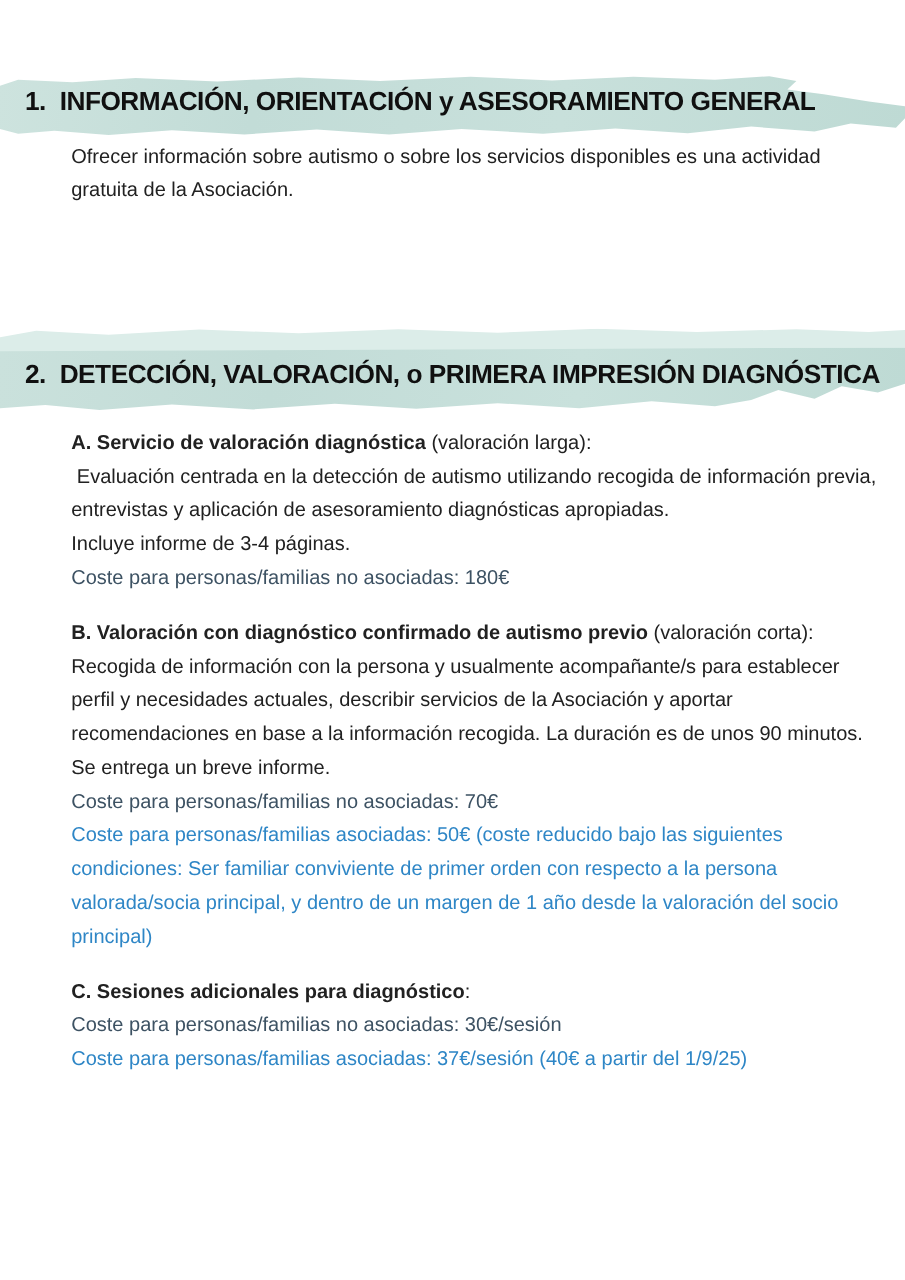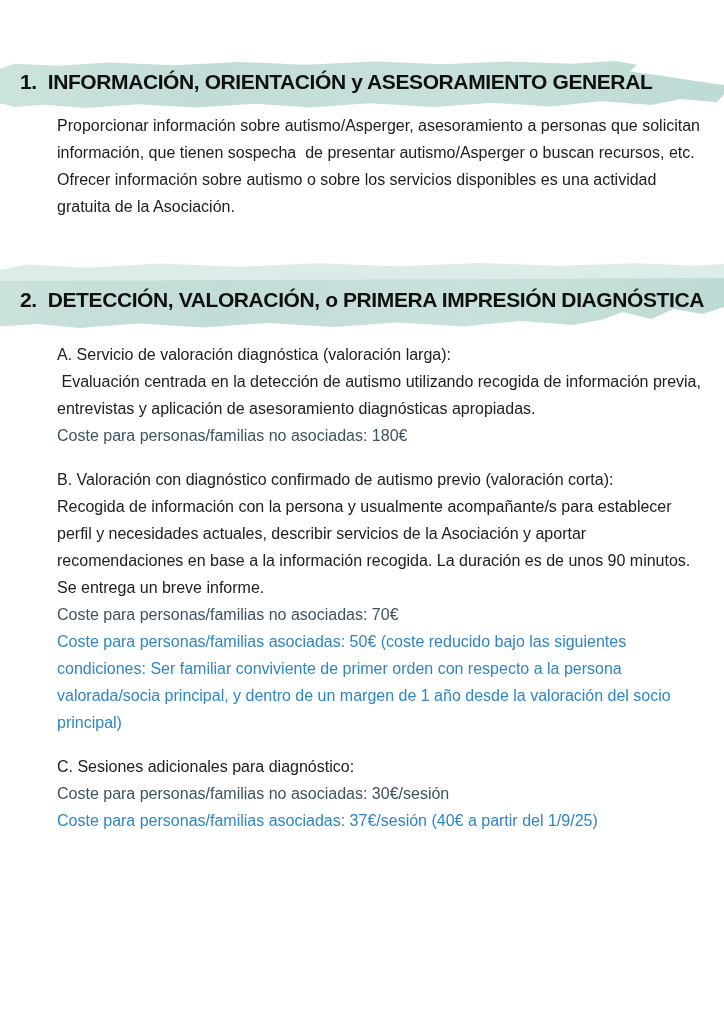--- a/index.html
+++ b/index.html
@@ -53,55 +53,55 @@
     position:absolute;left:57px;top:112px;width:650px;
     font-size:16px;line-height:27px;
   }
   .intro p{margin:0;white-space:pre-wrap;}
   .services{
     position:absolute;left:57px;top:341px;width:650px;
     font-size:16px;line-height:27px;
   }
   .service{margin:0 0 17px 0;}
   .service p{margin:0;white-space:pre-wrap;}
-  .svc-title .b{font-weight:400;}
+  .svc-title .b{font-weight:700;}
   .cost-nonmember{color:var(--cost-nonmember);}
   .cost-member{color:var(--cost-member);}
 </style>
 </head>
 <body>
 
 <div class="page">
 
   <div class="band1">
     <div class="band-title">
       <span class="num">1.</span>
       <span>INFORMACIÓN, ORIENTACIÓN y ASESORAMIENTO GENERAL</span>
     </div>
   </div>
 
   <div class="intro">
-    <p>Proporcionar información sobre autismo/Asperger, asesoramiento a personas que solicitan información, que tienen sospecha  de presentar autismo/Asperger o buscan recursos, etc.</p>
     <p>Ofrecer información sobre autismo o sobre los servicios disponibles es una actividad gratuita de la Asociación.</p>
   </div>
 
   <div class="band2">
     <div class="stroke-light"></div>
     <div class="stroke-main"></div>
     <div class="band-title">
       <span class="num">2.</span>
       <span>DETECCIÓN, VALORACIÓN, o PRIMERA IMPRESIÓN DIAGNÓSTICA</span>
     </div>
   </div>
 
   <div class="services">
 
     <div class="service">
       <p class="svc-title"><span class="b">A. Servicio de valoración diagnóstica</span><span> (valoración larga):</span></p>
       <p class="svc-desc"> Evaluación centrada en la detección de autismo utilizando recogida de información previa, entrevistas y aplicación de asesoramiento diagnósticas apropiadas.</p>
+      <p class="svc-desc">Incluye informe de 3-4 páginas.</p>
       <p class="cost-nonmember">Coste para personas/familias no asociadas: 180€</p>
     </div>
 
     <div class="service">
       <p class="svc-title"><span class="b">B. Valoración con diagnóstico confirmado de autismo previo</span><span> (valoración corta):</span></p>
       <p class="svc-desc">Recogida de información con la persona y usualmente acompañante/s para establecer perfil y necesidades actuales, describir servicios de la Asociación y aportar recomendaciones en base a la información recogida. La duración es de unos 90 minutos. Se entrega un breve informe.</p>
       <p class="cost-nonmember">Coste para personas/familias no asociadas: 70€</p>
       <p class="cost-member">Coste para personas/familias asociadas: 50€ (coste reducido bajo las siguientes condiciones: Ser familiar conviviente de primer orden con respecto a la persona valorada/socia principal, y dentro de un margen de 1 año desde la valoración del socio principal)</p>
     </div>
 

